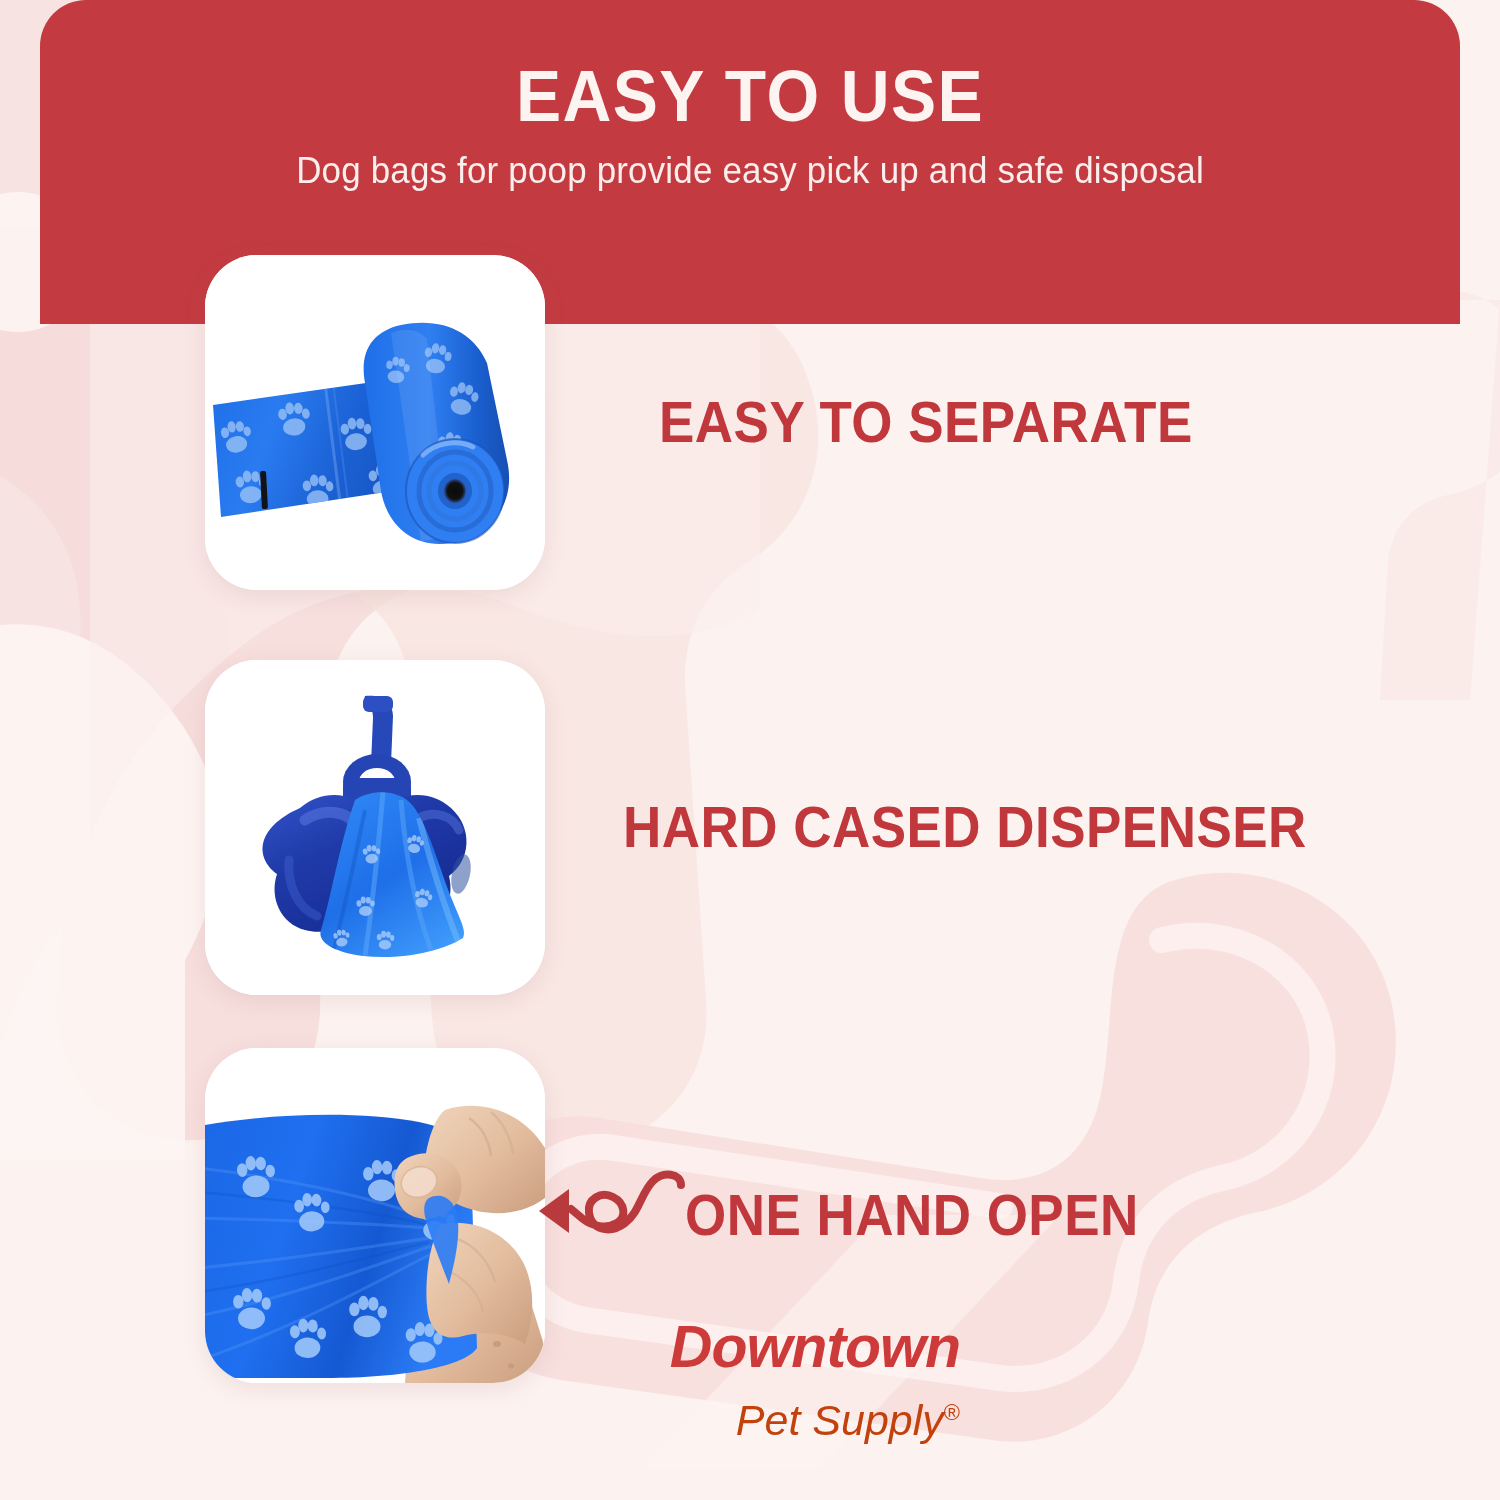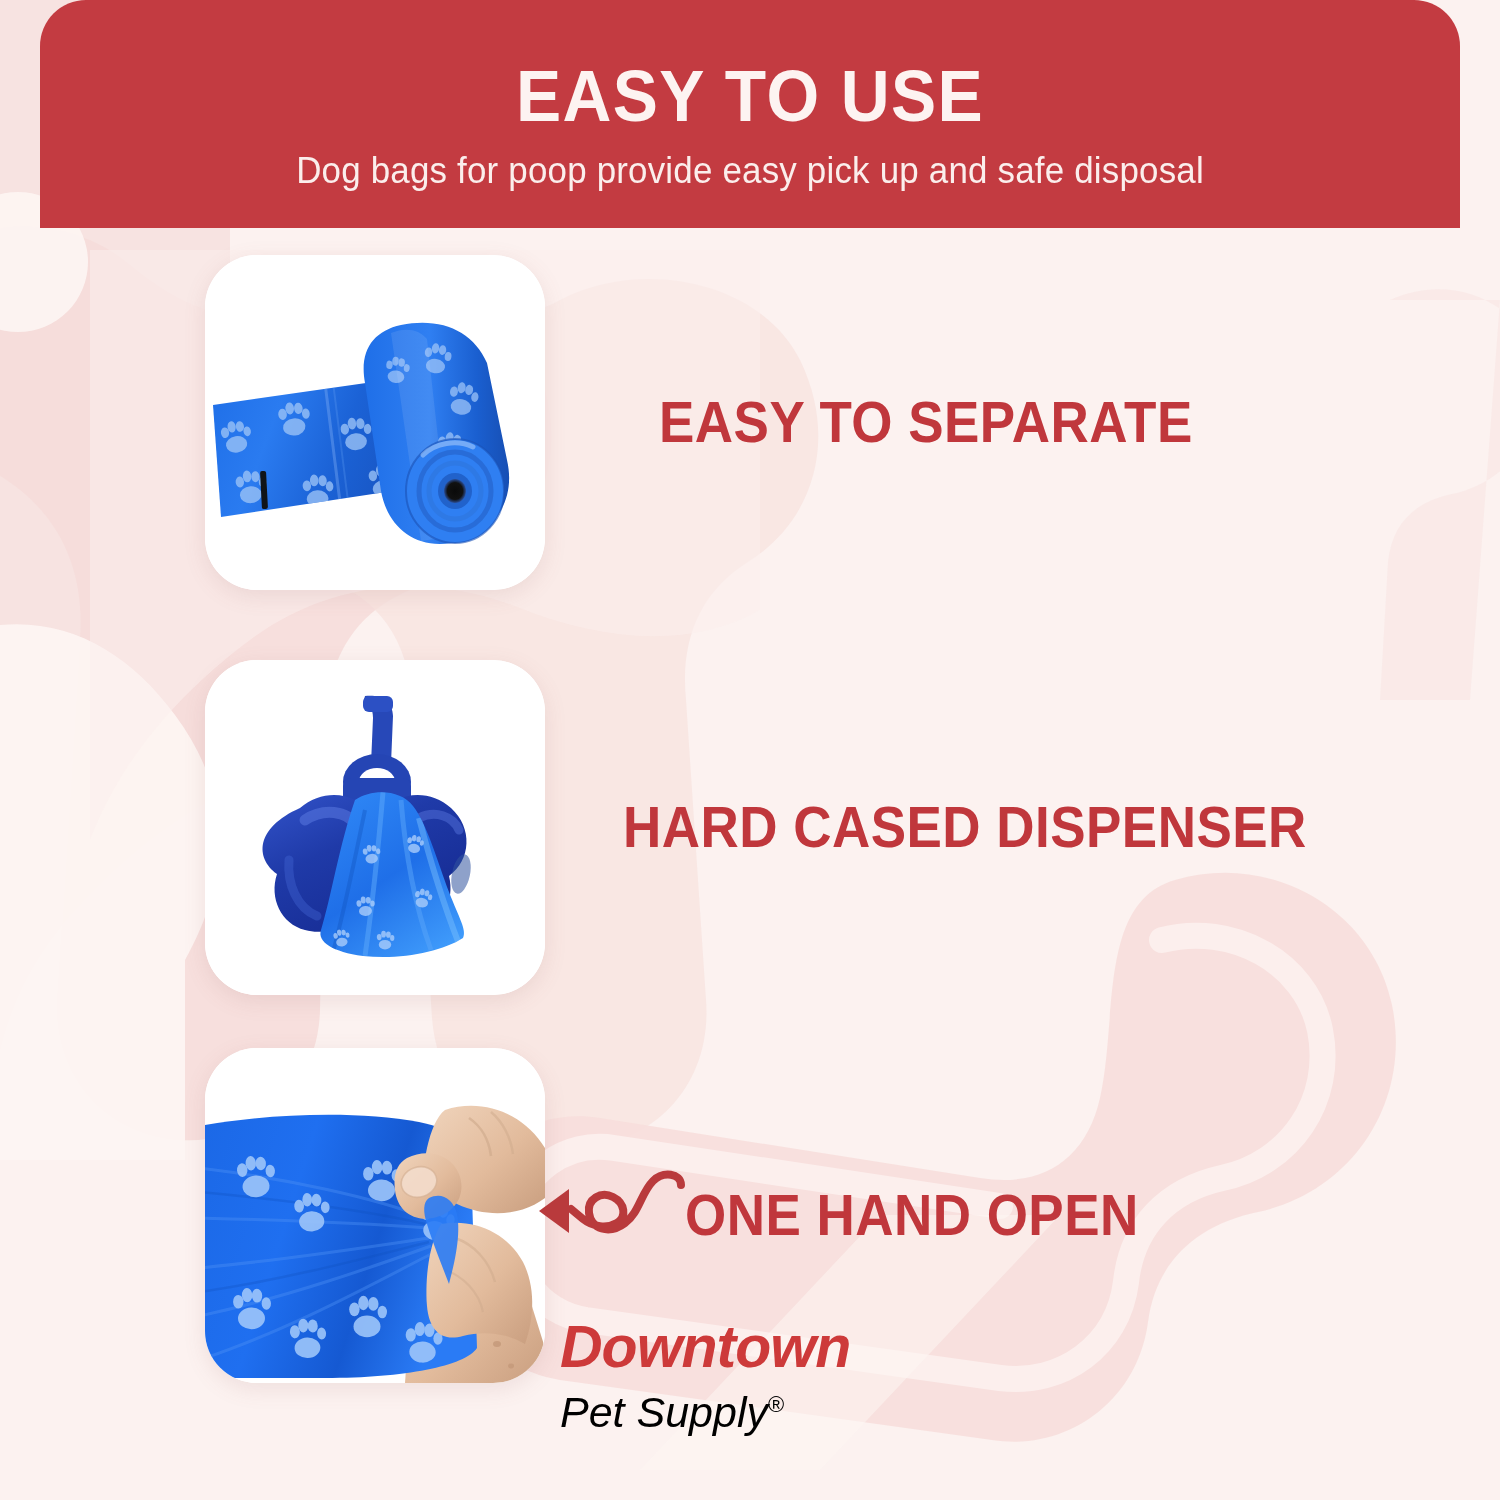--- a/index.html
+++ b/index.html
@@ -17,21 +17,21 @@
   }
 
   
   .bg-layer { position:absolute; inset:0; overflow:hidden; pointer-events:none; }
   .bg-layer svg { position:absolute; }
 
   
   .header {
     position:absolute;
     left:40px; top:0px;
-    width:1420px; height:228px;
+    width:1420px; height:324px;
     background:#c33b41;
     border-radius:46px 46px 0 0;
     text-align:center;
     z-index:5;
   }
   .header-title {
     margin-top:58px;
     font-size:72px;
     font-weight:700;
     letter-spacing:1.5px;
@@ -74,38 +74,38 @@
   }
 
   .label-wrap { position:relative; display:flex; align-items:center; }
   .arrow-svg { flex:none; margin-right:4px; }
 
   
   .logo {
     position:absolute;
     left:560px; top:1318px;
     z-index:8;
-    text-align:left;
+    text-align:right;
     width:400px;
   }
   .logo-top {
     font-size:59px;
     font-weight:700;
     font-style:italic;
     color:#cd3a3a;
     letter-spacing:-1px;
     line-height:1;
   }
   .logo-bottom {
     font-size:43px;
     font-style:italic;
-    color:#000000;
+    color:#c2410c;
     letter-spacing:0px;
     line-height:1.1;
-    margin-top:12px;
+    margin-top:20px;
   }
   .logo-bottom .reg { font-size:22px; vertical-align:super; font-style:normal; }
 </style>
 </head>
 <body>
 
 <div id="stage">
 
   <div class="bg-layer">
     <svg width="1500" height="1500" viewBox="0 0 1500 1500">

